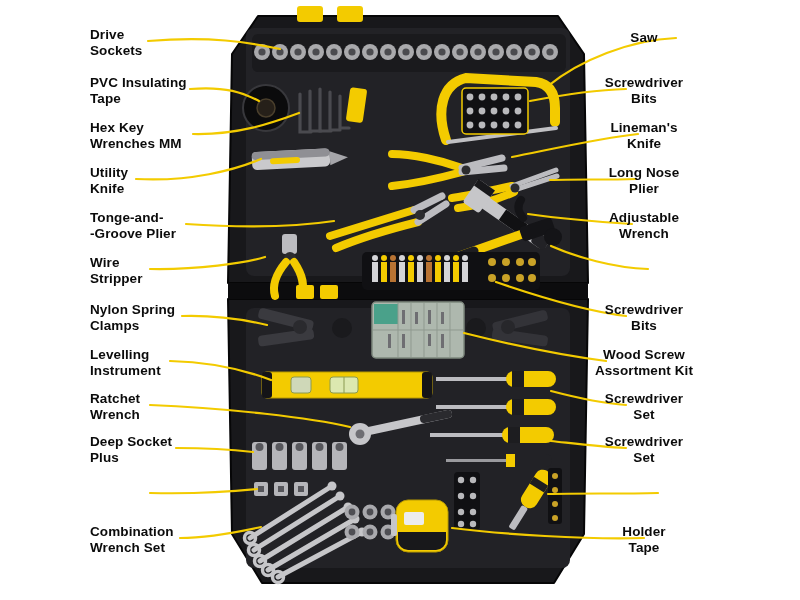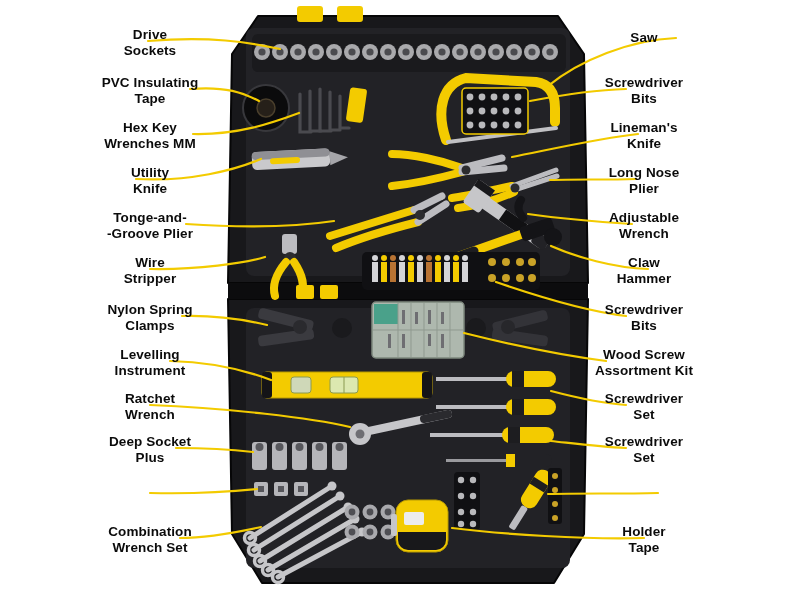--- a/index.html
+++ b/index.html
@@ -5,21 +5,21 @@
   html,body{margin:0;padding:0;background:#ffffff;}
   .stage{
     position:relative;width:800px;height:600px;background:#ffffff;overflow:hidden;
     font-family:"Liberation Sans",sans-serif;
   }
   .scene{position:absolute;left:0;top:0;}
   .label{
     position:absolute;font-size:13.5px;font-weight:bold;color:#0b0b0b;
     line-height:1.22;white-space:pre-line;letter-spacing:.1px;
   }
-  .label.left{left:90px;width:120px;text-align:center;}
+  .label.left{left:90px;width:120px;text-align:left;}
   .label.right{right:90px;width:132px;text-align:center;}
 </style>
 </head>
 <body>
 
 <div class="stage">
 
 <svg class="scene" width="800" height="600" viewBox="0 0 800 600">
 
   <g>
@@ -413,22 +413,20 @@
 
   <div class="label right" style="top:30px">Saw</div>
   <div class="label right" style="top:75px">Screwdriver
 Bits</div>
   <div class="label right" style="top:120px">Lineman's
 Knife</div>
   <div class="label right" style="top:165px">Long Nose
 Plier</div>
   <div class="label right" style="top:210px">Adjustable
 Wrench</div>
-  <div class="label right" style="top:255px">Claw
-Hammer</div>
   <div class="label right" style="top:302px">Screwdriver
 Bits</div>
   <div class="label right" style="top:347px">Wood Screw
 Assortment Kit</div>
   <div class="label right" style="top:391px">Screwdriver
 Set</div>
   <div class="label right" style="top:434px">Screwdriver
 Set</div>
   <div class="label right" style="top:524px">Holder
 Tape</div>

